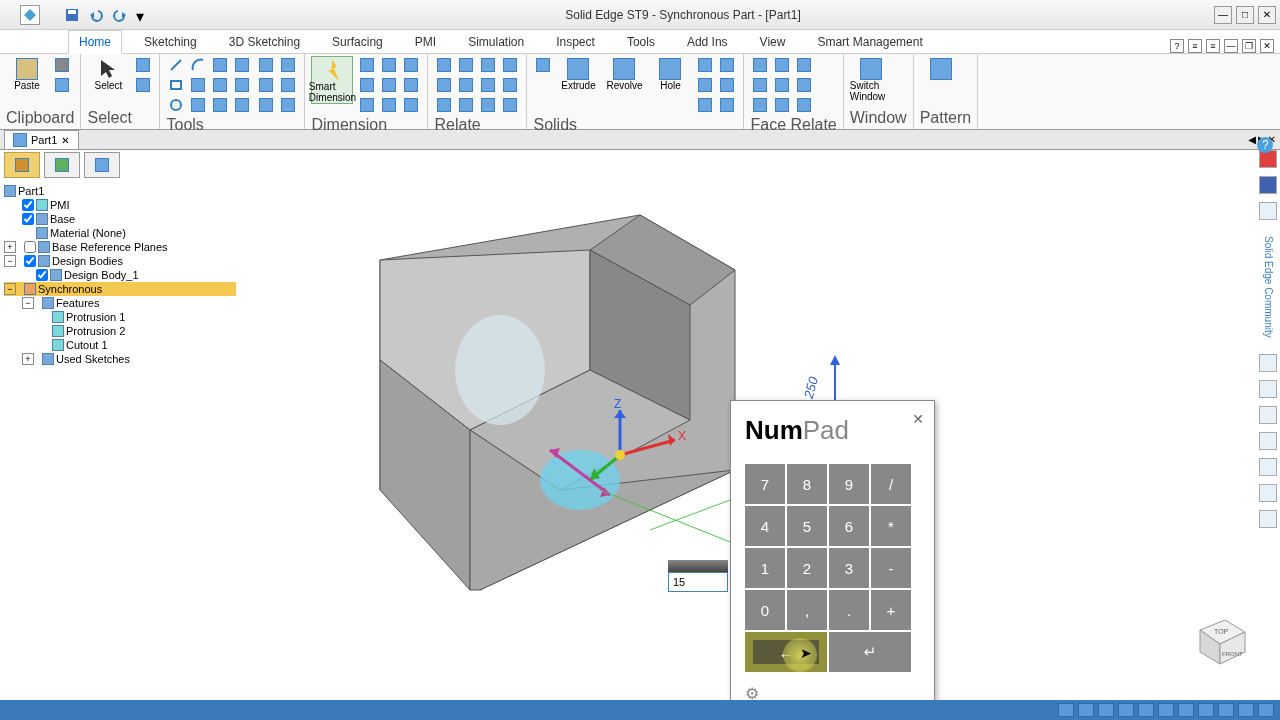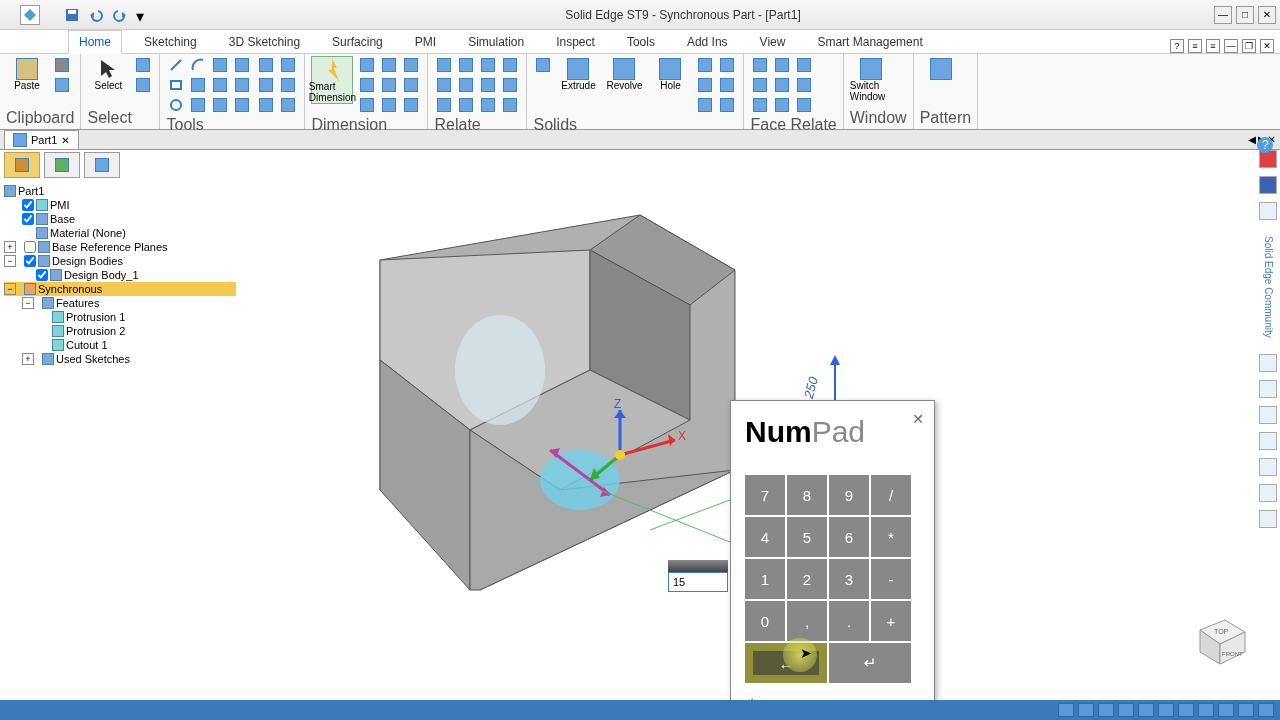--- a/index.html
+++ b/index.html
@@ -80,21 +80,21 @@
 .vertical-text { writing-mode: vertical-rl; font-size: 10px; color: #4080c0; margin: 8px 0; }
 
 
 .dim-input-wrap { position: absolute; left: 668px; top: 560px; }
 .dim-input-titlebar { width: 60px; height: 12px; background: linear-gradient(#888,#444); }
 .dim-input { width: 60px; height: 20px; border: 1px solid #4080c0; background: #fff; font-size: 11px; padding: 0 4px; }
 
 
 .numpad { position: absolute; left: 730px; top: 400px; width: 205px; background: #fff; border: 1px solid #888; box-shadow: 2px 2px 6px rgba(0,0,0,0.3); padding: 14px; }
 .numpad .np-close { position: absolute; right: 10px; top: 10px; font-size: 14px; cursor: pointer; color: #666; }
-.numpad .np-title { font-size: 30px; margin-bottom: 26px; }
+.numpad .np-title { font-size: 26px; margin-bottom: 18px; }
 .numpad .np-title .bold { font-weight: bold; }
 .numpad .np-title .light { color: #888; font-weight: 300; }
 .np-grid { display: grid; grid-template-columns: repeat(4, 40px); gap: 2px; }
 .np-key { height: 40px; background: #888; color: #fff; font-size: 15px; display: flex; align-items: center; justify-content: center; cursor: pointer; border: none; }
 .np-key.wide2 { grid-column: span 2; }
 .np-key.pressed { background: #5a5a3a; box-shadow: inset 0 0 0 8px rgba(200,200,60,0.5); }
 .np-gear { margin-top: 12px; font-size: 16px; color: #888; cursor: pointer; }
 
 .cursor-highlight { position: absolute; width: 34px; height: 34px; border-radius: 50%; background: radial-gradient(circle, rgba(218,218,90,0.9), rgba(218,218,90,0.2)); left: 783px; top: 638px; pointer-events: none; }
 .cursor-arrow { position: absolute; left: 800px; top: 645px; font-size: 14px; pointer-events: none; }

